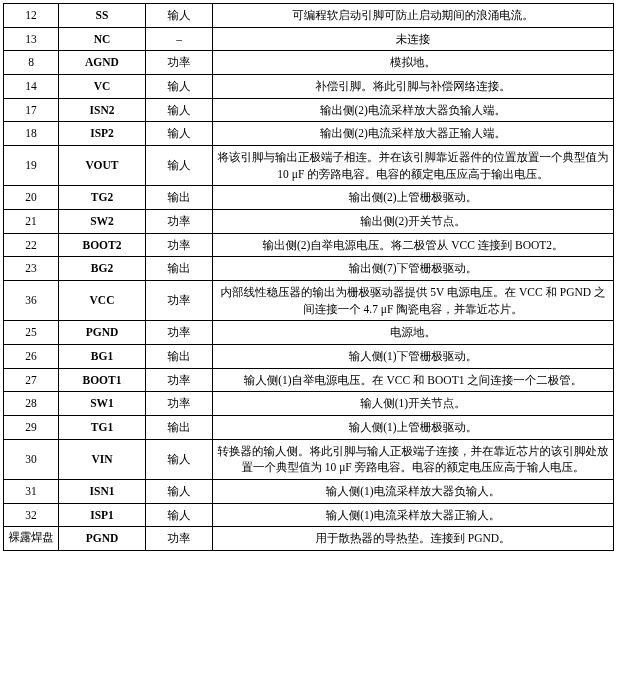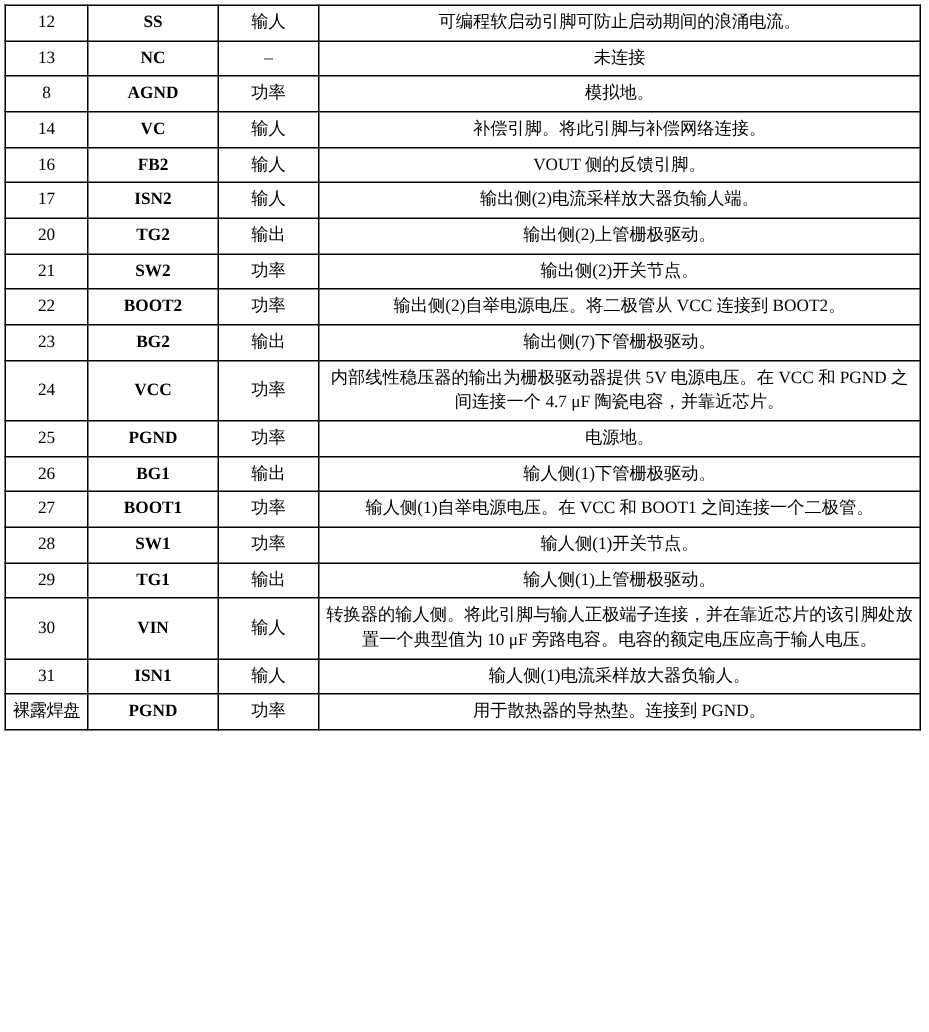--- a/index.html
+++ b/index.html
@@ -45,20 +45,21 @@
     margin-top: 48px;
   }
   td.col-desc {
     text-align: center;
   }
   td.col-num.narrow-label {
     font-size: 10.5px;
     letter-spacing: -0.3px;
     padding-left: 1px;
     padding-right: 1px;
+    font-family: Liberation Mono, monospace;
   }
   .desc-multi {
     text-align: justify;
     text-justify: inter-ideograph;
   }
 </style>
 </head>
 <body>
 
 <table id="pin-table">
@@ -81,30 +82,36 @@
         <td class="col-type">功率</td>
         <td class="col-desc">模拟地。</td>
       </tr>
       <tr>
         <td class="col-num">14</td>
         <td class="col-name">VC</td>
         <td class="col-type">输人</td>
         <td class="col-desc">补偿引脚。将此引脚与补偿网络连接。</td>
       </tr>
       <tr>
-        <td class="col-num">16</td>
-        <td class="col-name">FB2</td>
-        <td class="col-type">输人</td>
-        <td class="col-desc">VOUT 侧的反馈引脚。</td>
-      </tr>
-      <tr>
         <td class="col-num">17</td>
         <td class="col-name">ISN2</td>
         <td class="col-type">输人</td>
         <td class="col-desc">输出侧(2)电流采样放大器负输人端。</td>
+      </tr>
+      <tr>
+        <td class="col-num">18</td>
+        <td class="col-name">ISP2</td>
+        <td class="col-type">输人</td>
+        <td class="col-desc">输出侧(2)电流采样放大器正输人端。</td>
+      </tr>
+      <tr>
+        <td class="col-num">19</td>
+        <td class="col-name">VOUT</td>
+        <td class="col-type">输人</td>
+        <td class="col-desc desc-multi">将该引脚与输出正极端子相连。并在该引脚靠近器件的位置放置一个典型值为 10 μF 的旁路电容。电容的额定电压应高于输出电压。</td>
       </tr>
       <tr>
         <td class="col-num">20</td>
         <td class="col-name">TG2</td>
         <td class="col-type">输出</td>
         <td class="col-desc">输出侧(2)上管栅极驱动。</td>
       </tr>
       <tr>
         <td class="col-num">21</td>
         <td class="col-name">SW2</td>
@@ -117,21 +124,21 @@
         <td class="col-type">功率</td>
         <td class="col-desc">输出侧(2)自举电源电压。将二极管从 VCC 连接到 BOOT2。</td>
       </tr>
       <tr>
         <td class="col-num">23</td>
         <td class="col-name">BG2</td>
         <td class="col-type">输出</td>
         <td class="col-desc">输出侧(7)下管栅极驱动。</td>
       </tr>
       <tr>
-        <td class="col-num">24</td>
+        <td class="col-num">36</td>
         <td class="col-name">VCC</td>
         <td class="col-type">功率</td>
         <td class="col-desc desc-multi">内部线性稳压器的输出为栅极驱动器提供 5V 电源电压。在 VCC 和 PGND 之间连接一个 4.7 μF 陶瓷电容，并靠近芯片。</td>
       </tr>
       <tr>
         <td class="col-num">25</td>
         <td class="col-name">PGND</td>
         <td class="col-type">功率</td>
         <td class="col-desc">电源地。</td>
       </tr>
@@ -165,19 +172,25 @@
         <td class="col-type">输人</td>
         <td class="col-desc desc-multi">转换器的输人侧。将此引脚与输人正极端子连接，并在靠近芯片的该引脚处放置一个典型值为 10 μF 旁路电容。电容的额定电压应高于输人电压。</td>
       </tr>
       <tr>
         <td class="col-num">31</td>
         <td class="col-name">ISN1</td>
         <td class="col-type">输人</td>
         <td class="col-desc">输人侧(1)电流采样放大器负输人。</td>
       </tr>
       <tr>
+        <td class="col-num">32</td>
+        <td class="col-name">ISP1</td>
+        <td class="col-type">输人</td>
+        <td class="col-desc">输人侧(1)电流采样放大器正输人。</td>
+      </tr>
+      <tr>
         <td class="col-num narrow-label">裸露焊盘</td>
         <td class="col-name">PGND</td>
         <td class="col-type">功率</td>
         <td class="col-desc">用于散热器的导热垫。连接到 PGND。</td>
       </tr>
     </tbody>
 </table>
 
 </body></html>

